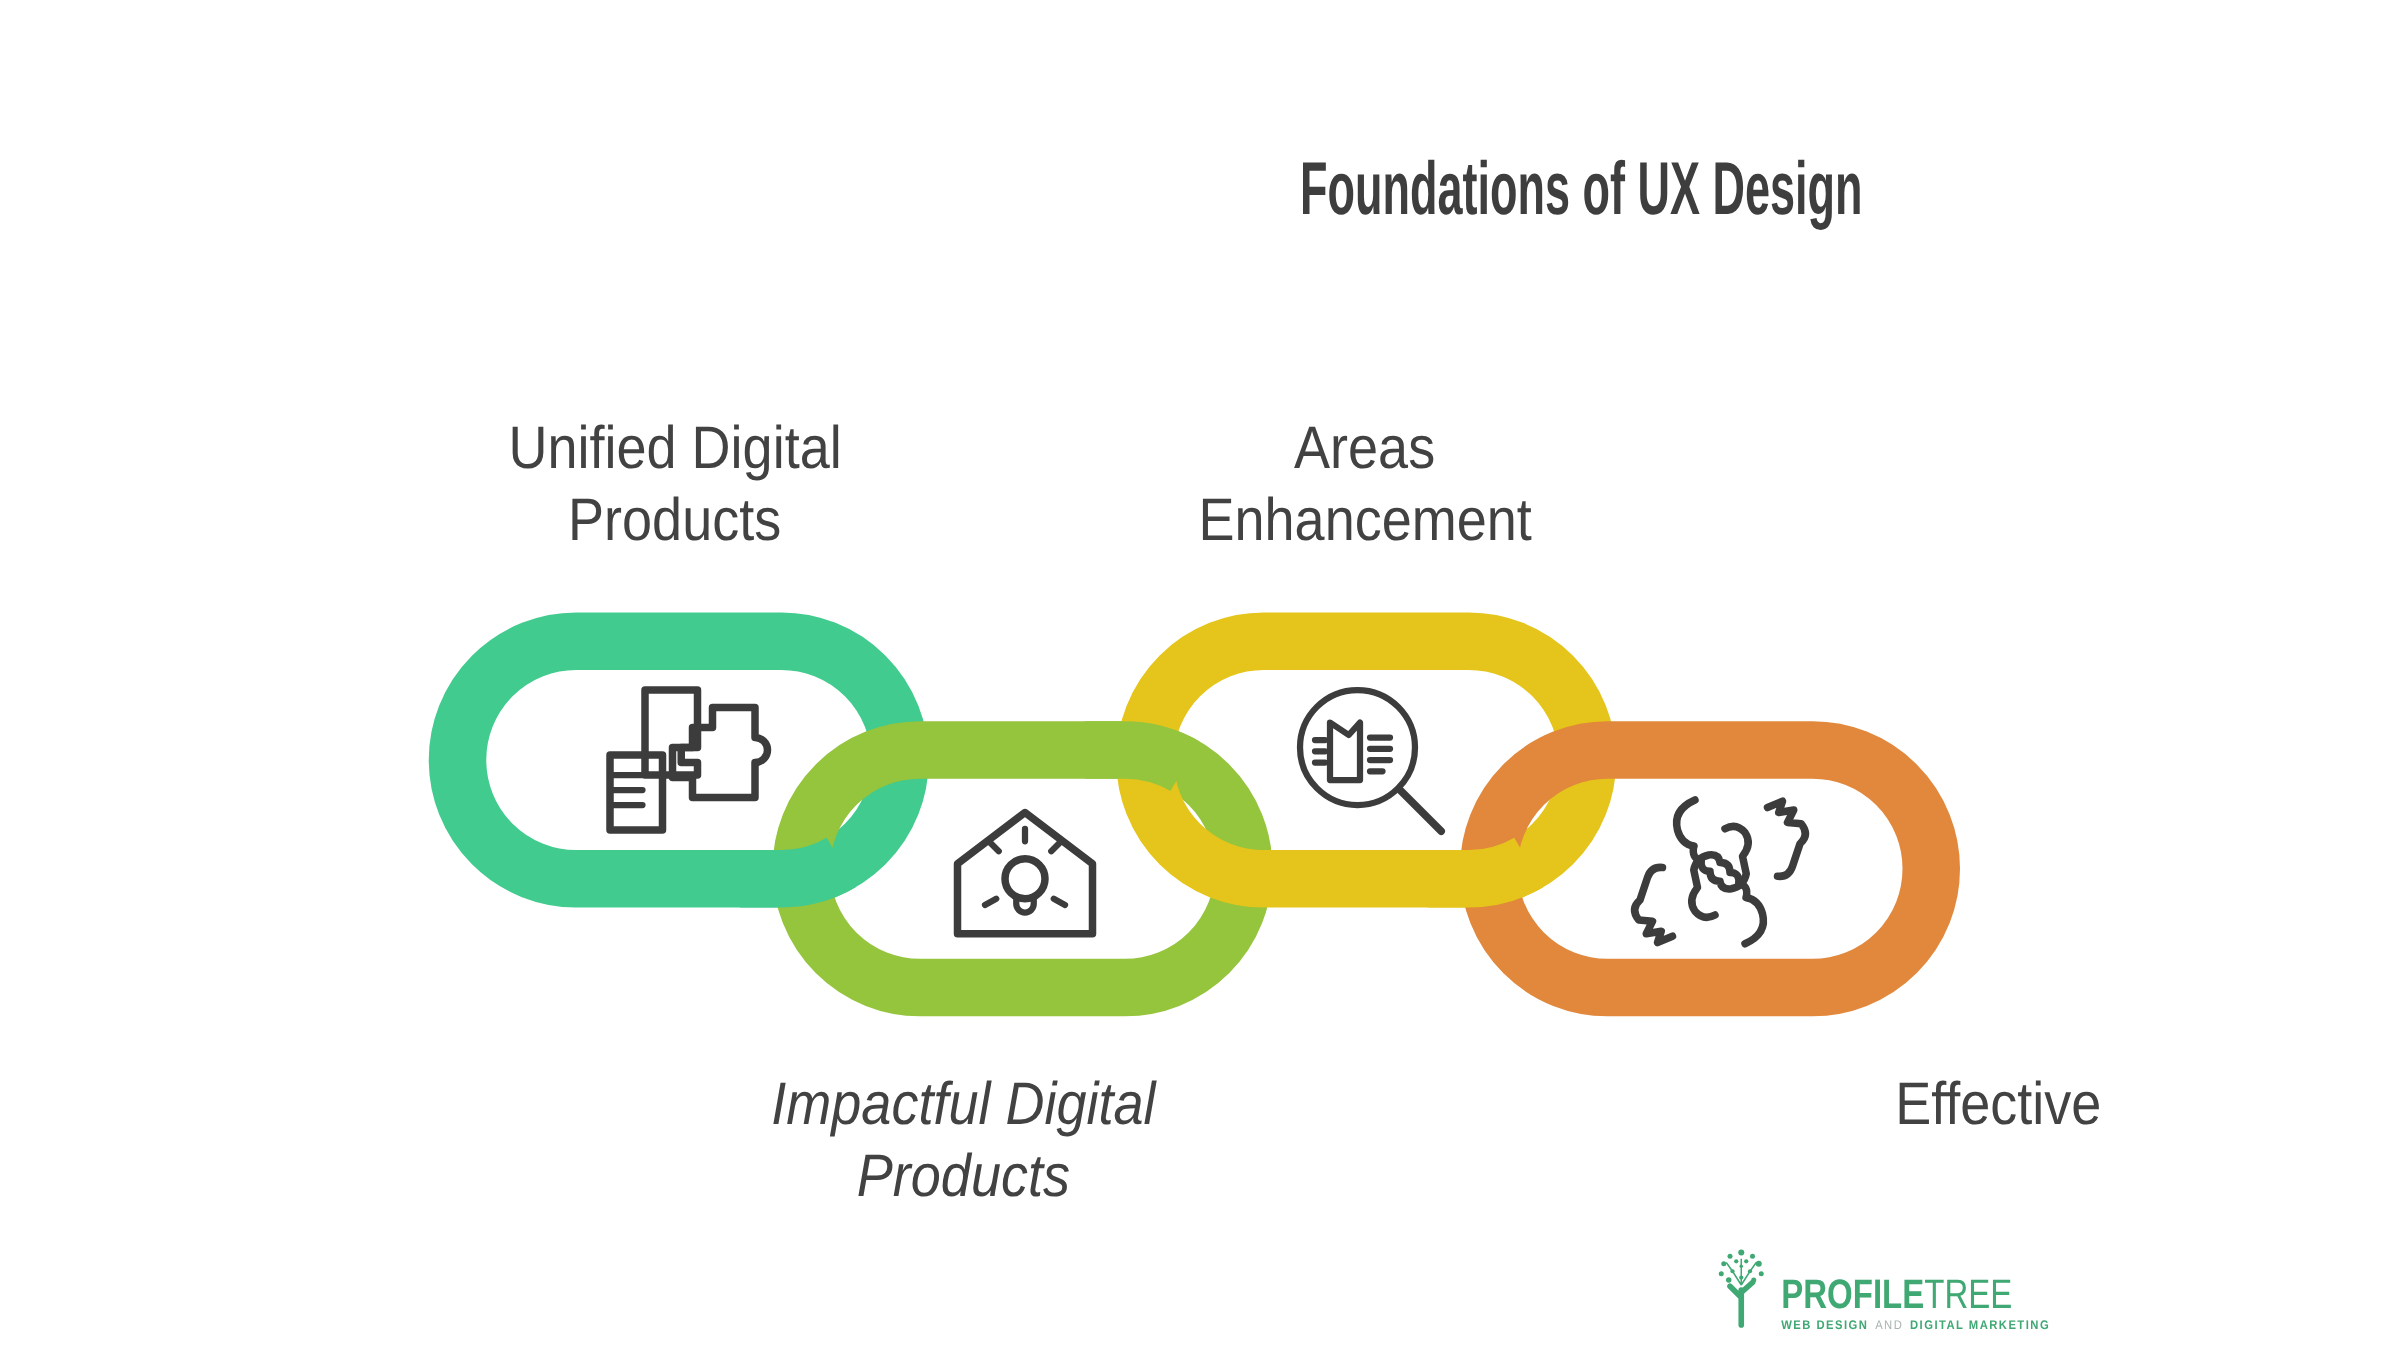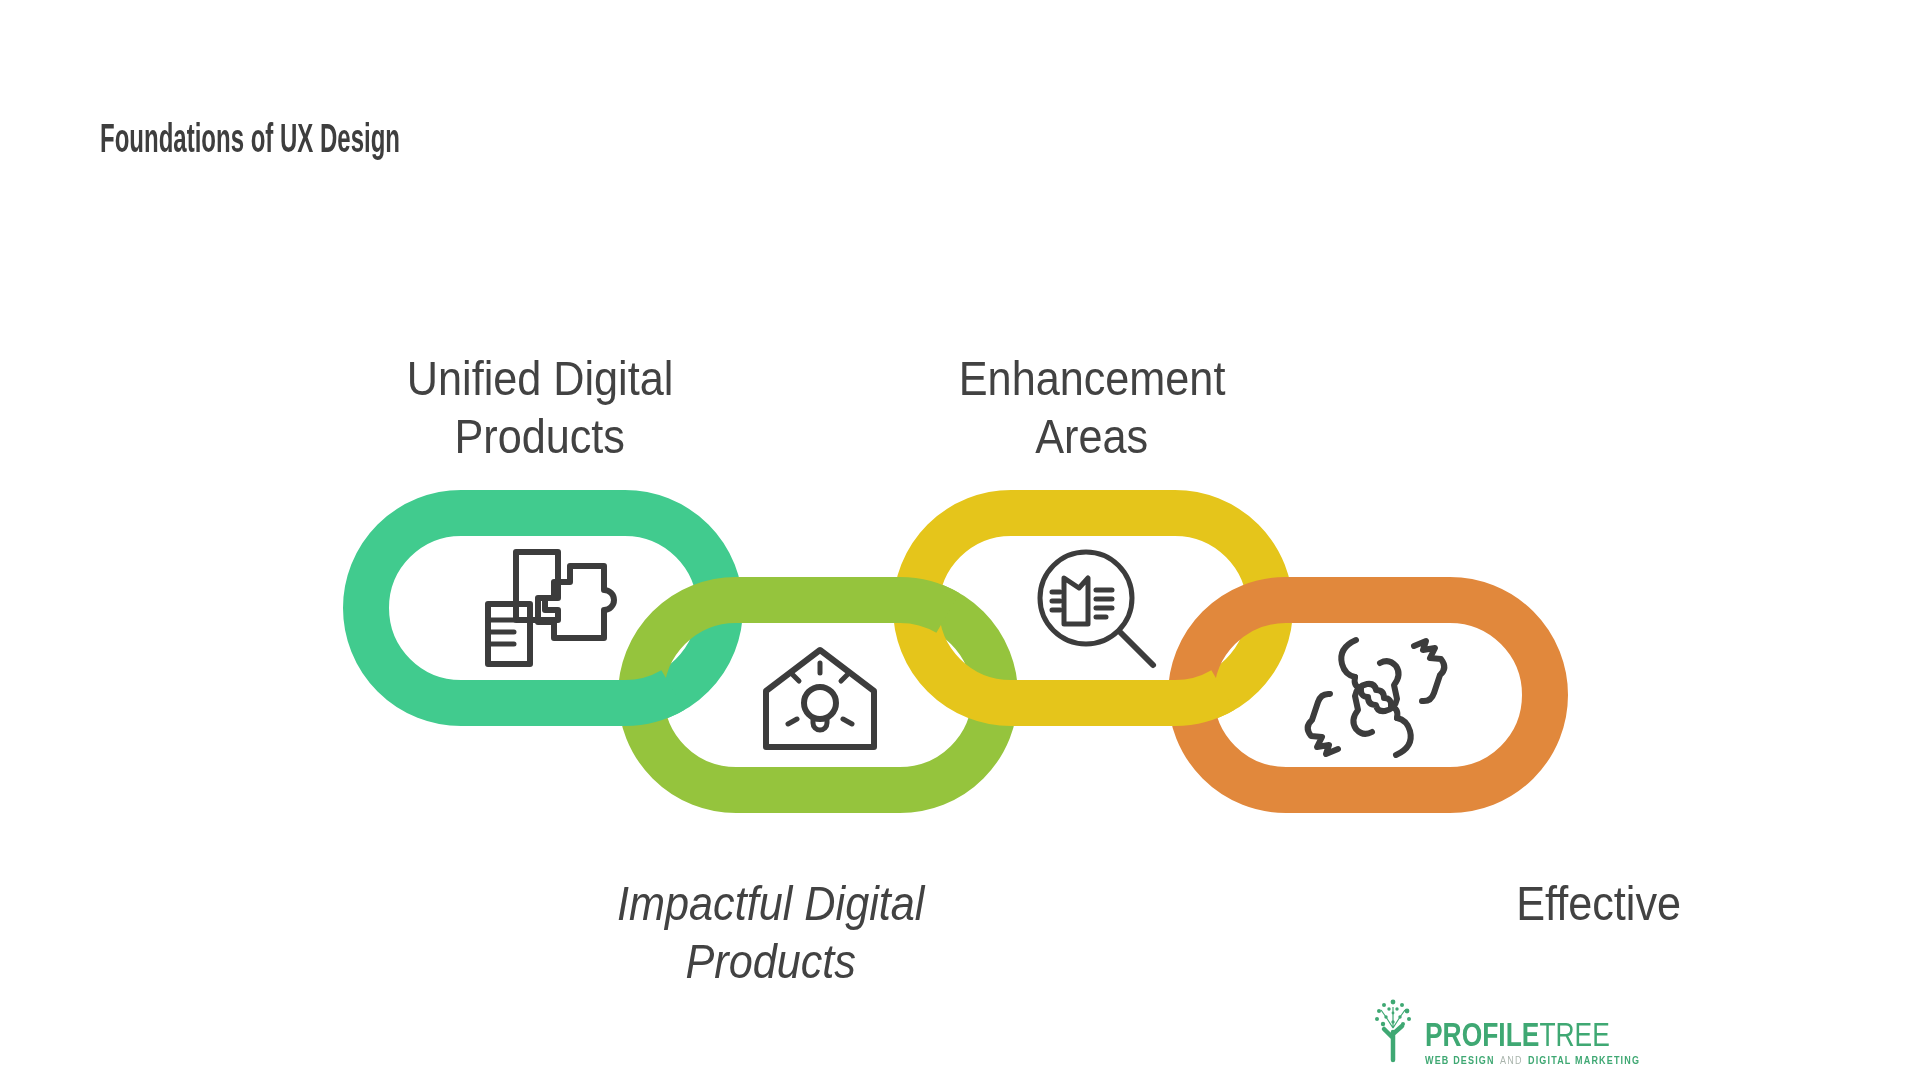--- a/index.html
+++ b/index.html
@@ -1,24 +1,24 @@
 <!DOCTYPE html>
 <html><head>
 <meta charset="utf-8">
 <style>
   html,body{margin:0;padding:0;background:#ffffff;}
   body{font-family:"Liberation Sans",sans-serif;}
   .stage{position:relative;width:1920px;height:1080px;background:#ffffff;overflow:hidden;}
 
-  .title{position:absolute;top:116px;left:0;width:1640px;text-align:left;
-         font-size:40px;font-weight:bold;color:#3E3E3E;white-space:nowrap;}
+  .title{position:absolute;top:116px;left:0;width:1640px;text-align:right;
+         font-size:60px;font-weight:bold;color:#3E3E3E;white-space:nowrap;}
   .title .cond{display:inline-block;transform:scaleX(.60);}
 
   .label{position:absolute;width:640px;margin-left:-320px;text-align:center;
-         font-size:48px;line-height:1.2;color:#424242;white-space:nowrap;margin-top:20px;}
+         font-size:48px;line-height:1.2;color:#424242;white-space:nowrap;}
   .label .cond{display:inline-block;transform:scaleX(.90);}
   .label-unified{left:540px;top:330px;}
   .label-enhancement{left:1092px;top:330px;}
   .label-impactful{left:771px;top:855px;font-style:italic;}
   .label-effective{left:1370px;top:855px;text-align:right;}
 
   .chain{position:absolute;left:0;top:0;}
   .ring,.patch{fill:none;stroke-width:46;}
   .icon{fill:none;stroke-width:6;stroke-linecap:round;stroke-linejoin:round;}
   .icon .thin{stroke-width:5;}
@@ -42,22 +42,22 @@
   <div class="title">
     <span class="cond">Foundations of UX Design</span>
   </div>
 
   <div class="label label-unified">
     <div><span class="cond">Unified Digital</span></div>
     <div><span class="cond">Products</span></div>
   </div>
 
   <div class="label label-enhancement">
+    <div><span class="cond">Areas</span></div>
     <div><span class="cond">Enhancement</span></div>
-    <div><span class="cond">Areas</span></div>
   </div>
 
   <div class="label label-impactful">
     <div><span class="cond">Impactful Digital</span></div>
     <div><span class="cond">Products</span></div>
   </div>
 
   <div class="label label-effective">
     <div><span class="cond">Effective</span></div>
   </div>

